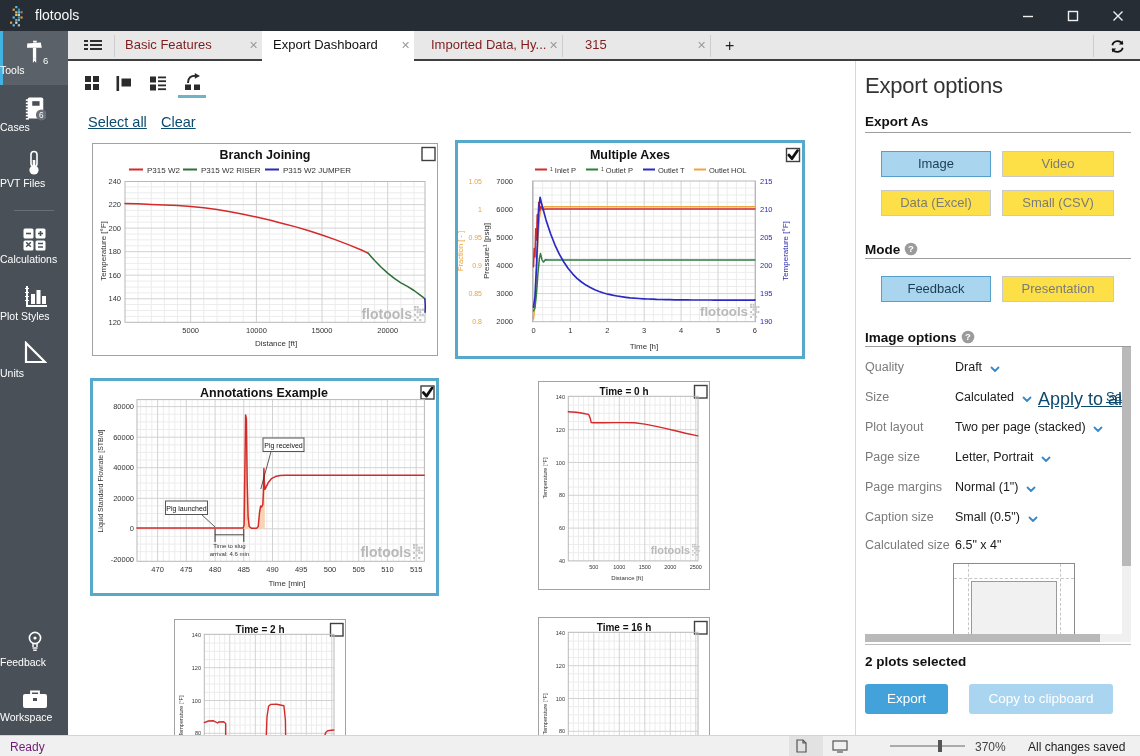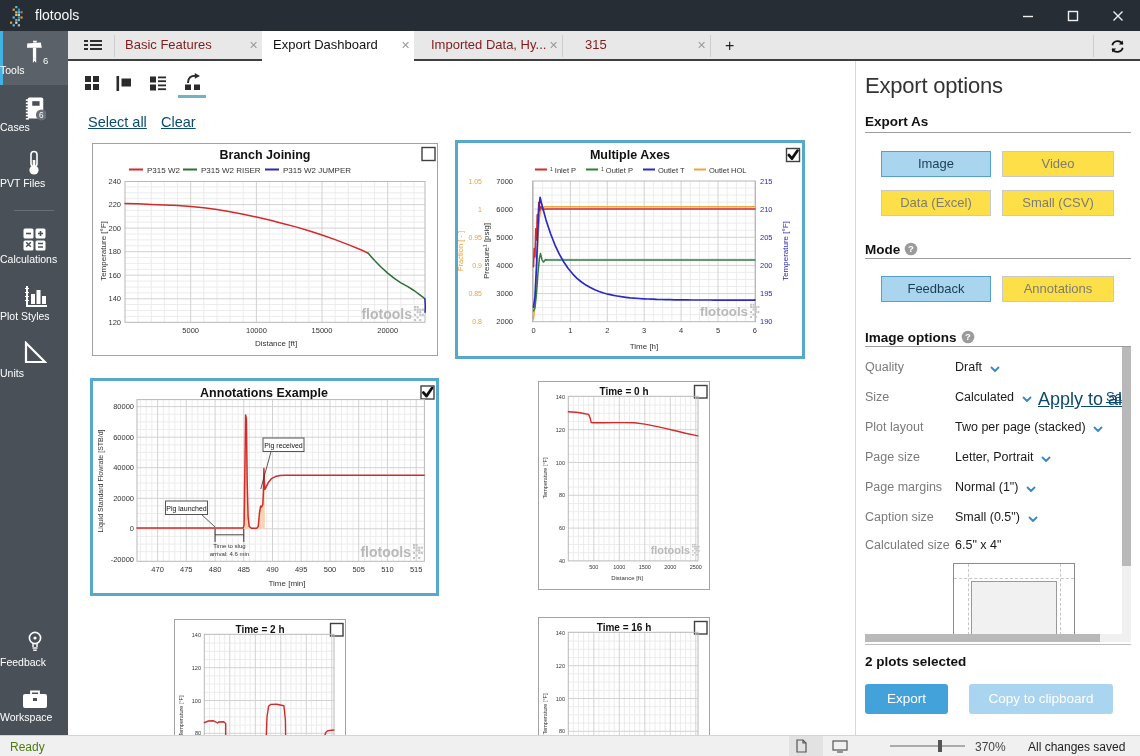--- a/index.html
+++ b/index.html
@@ -748,21 +748,21 @@
 <div class="btn abs" style="left:1002px;top:151px;width:112px">Video</div>
 <div class="btn abs" style="left:881px;top:190px;width:110px">Data (Excel)</div>
 <div class="btn abs" style="left:1002px;top:190px;width:112px">Small (CSV)</div>
 <div class="seclabel" style="top:242px">Mode</div>
 <svg class="abs" style="left:904px;top:242px" width="14" height="14" viewBox="0 0 14 14">
     <circle cx="7" cy="7" r="6.3" fill="#9b9b9b"></circle>
     <text x="7" y="10.4" font-size="9.5" fill="#fff" text-anchor="middle" font-weight="bold">?</text>
   </svg>
 <div class="secline" style="top:258px"></div>
 <div class="btn sel abs" style="left:881px;top:276px;width:110px">Feedback</div>
-<div class="btn abs" style="left:1002px;top:276px;width:112px">Annotations</div>
+<div class="btn abs" style="left:1002px;top:276px;width:112px">Presentation</div>
 <div class="seclabel" style="top:330px">Image options</div>
 <svg class="abs" style="left:961px;top:330px" width="14" height="14" viewBox="0 0 14 14">
     <circle cx="7" cy="7" r="6.3" fill="#9b9b9b"></circle>
     <text x="7" y="10.4" font-size="9.5" fill="#fff" text-anchor="middle" font-weight="bold">?</text>
   </svg>
 <div class="secline" style="top:346px"></div>
 <div class="optlabel" style="top:360px">Quality</div>
 <div class="optval" style="top:360px">Draft</div>
 <svg class="abs" style="left:990px;top:366px" width="10" height="7" viewBox="0 0 10 7">
     <path d="M1.5 1.5 L5 5 L8.5 1.5" fill="none" stroke="#3a87c8" stroke-width="1.8" stroke-linecap="round" stroke-linejoin="round"></path>
@@ -804,21 +804,21 @@
 <div class="abs" style="left:0;top:14px;width:120px;height:0;border-top:1px dashed #c6c6c6"></div>
 <div class="abs" style="left:14px;top:0;height:71px;width:0;border-left:1px dashed #c6c6c6"></div>
 <div class="abs" style="left:106px;top:0;height:71px;width:0;border-left:1px dashed #c6c6c6"></div>
 <div class="abs" style="left:17px;top:17px;width:86px;height:60px;background:#f1f1f1;border:1px solid #9a9a9a"></div>
 </div>
 <div class="abs" style="left:865px;top:644px;width:266px;height:1px;background:#bdbdbd"></div>
 <div class="abs" style="left:865px;top:654px;font-size:13.5px;font-weight:bold;color:#111">2 plots selected</div>
 <div class="abs" style="left:865px;top:684px;width:83px;height:30px;background:#43a2d9;border-radius:3px;color:#fff;font-size:13.5px;text-align:center;line-height:30px">Export</div>
 <div class="abs" style="left:969px;top:684px;width:144px;height:30px;background:#a9d5f0;border-radius:3px;color:#fff;font-size:13.5px;text-align:center;line-height:30px">Copy to clipboard</div>
 <div class="abs statusbar"></div>
-<div class="abs" style="left:10px;top:740px;font-size:12px;color:#4d7c0f">Ready</div>
+<div class="abs" style="left:10px;top:740px;font-size:12px;color:#701a75">Ready</div>
 <div class="abs" style="left:789px;top:736px;width:34px;height:20px;background:#e2e2e2"></div>
 <svg class="abs" style="left:795px;top:739px" width="13" height="14" viewBox="0 0 13 14">
     <path d="M2 1 L8 1 L11 4 L11 13 L2 13 Z" fill="none" stroke="#555" stroke-width="1.2"></path>
     <path d="M8 1 L8 4 L11 4" fill="none" stroke="#555" stroke-width="1.2"></path>
   </svg>
 <svg class="abs" style="left:832px;top:740px" width="16" height="13" viewBox="0 0 16 13">
     <rect x="1" y="1" width="14" height="9" fill="none" stroke="#555" stroke-width="1.2"></rect>
     <line x1="5" y1="12" x2="11" y2="12" stroke="#555" stroke-width="1.2"></line>
   </svg>
 <div class="abs" style="left:890px;top:745px;width:75px;height:1.5px;background:#ababab"></div>

